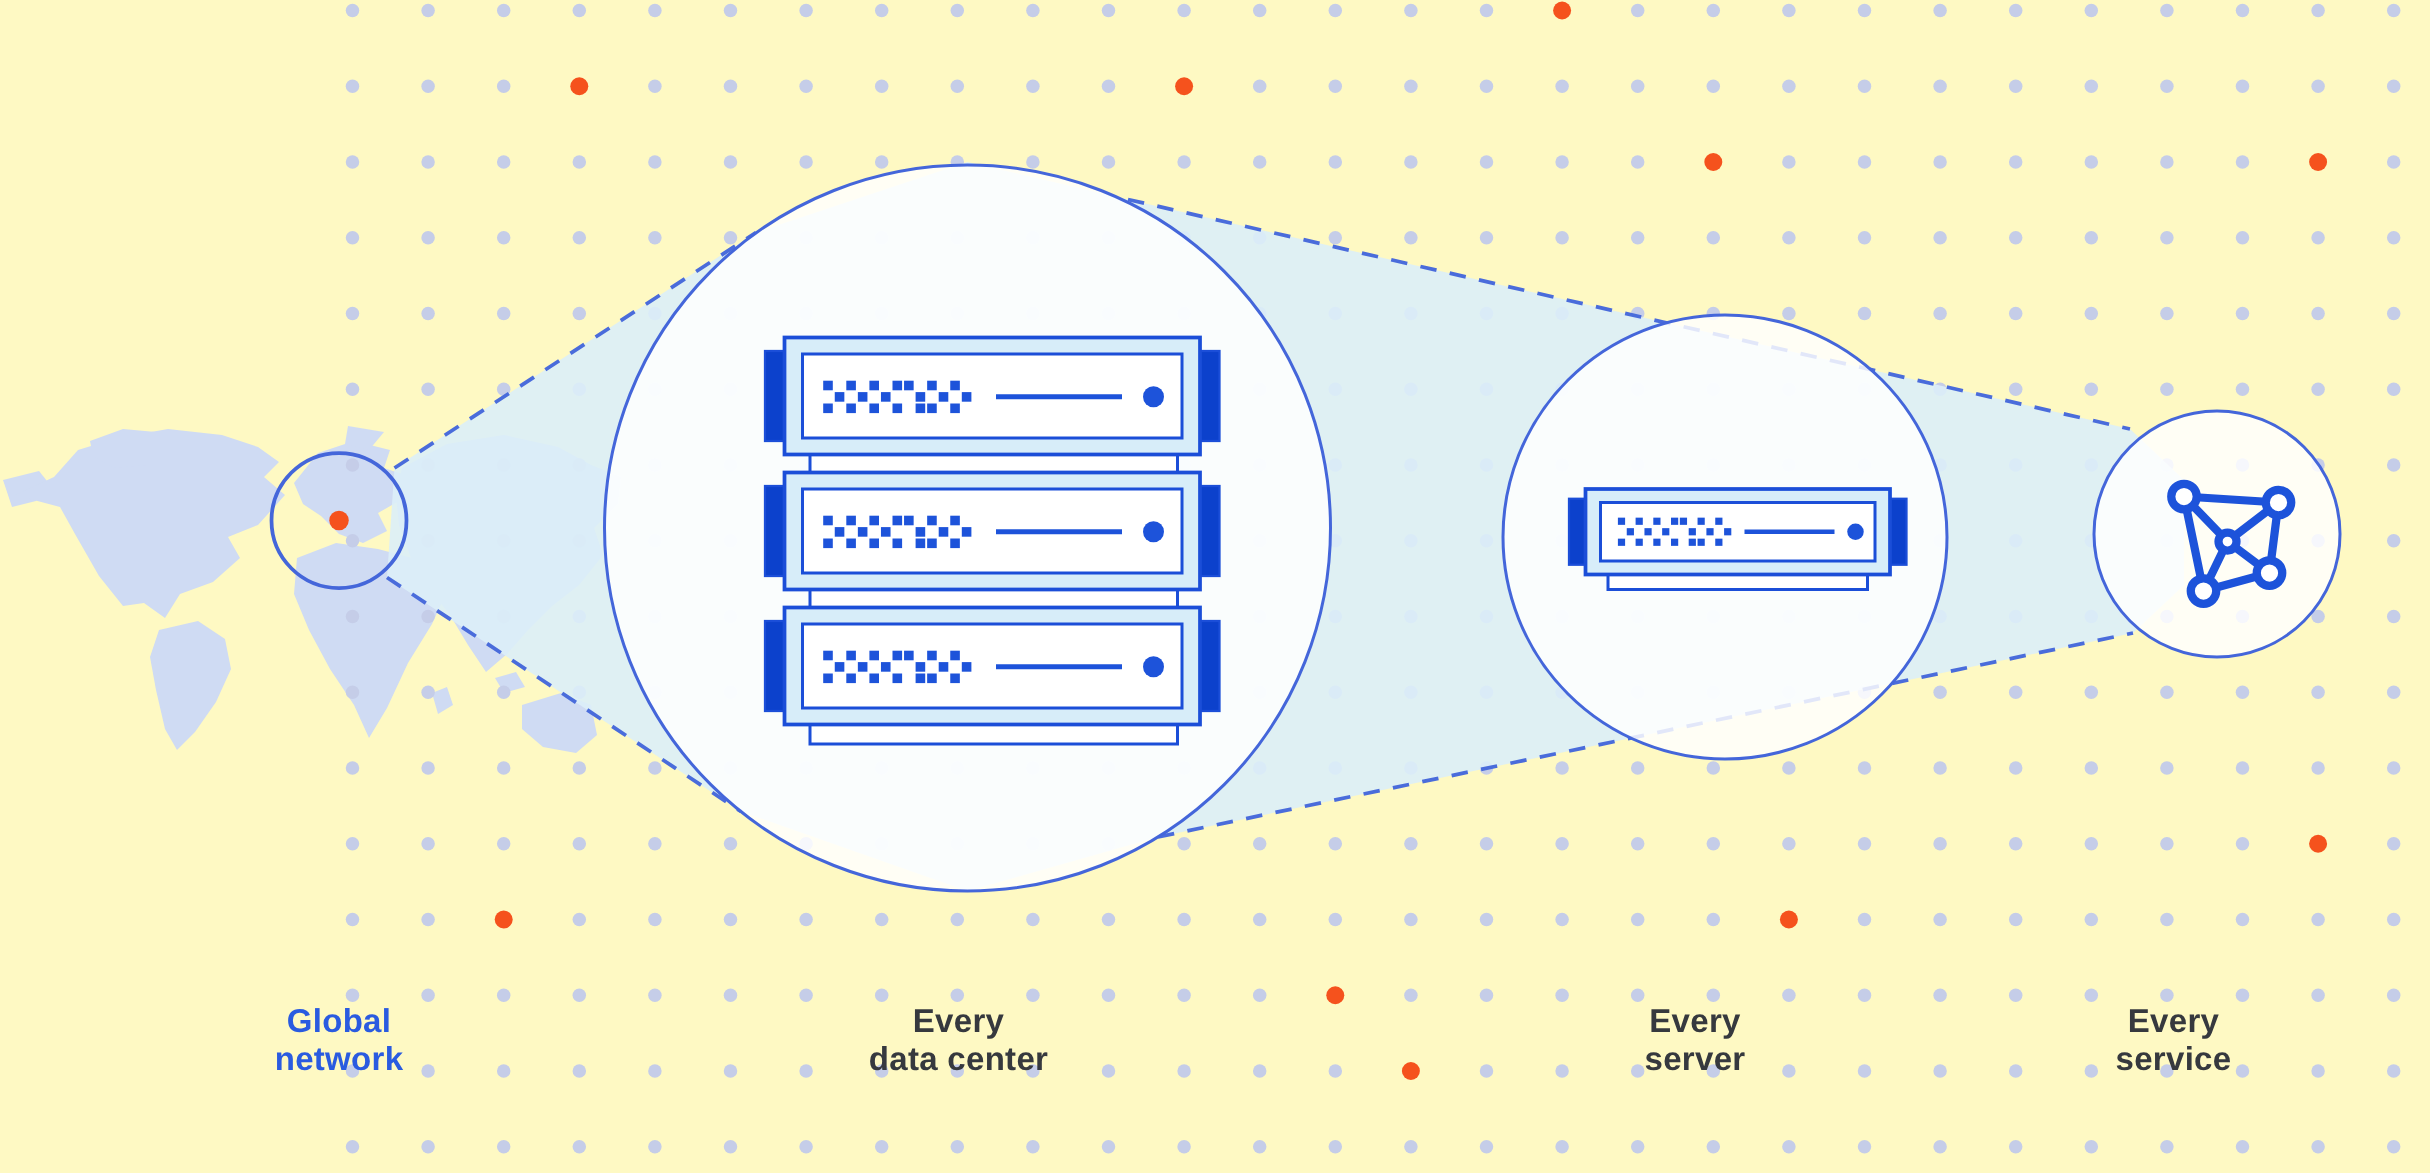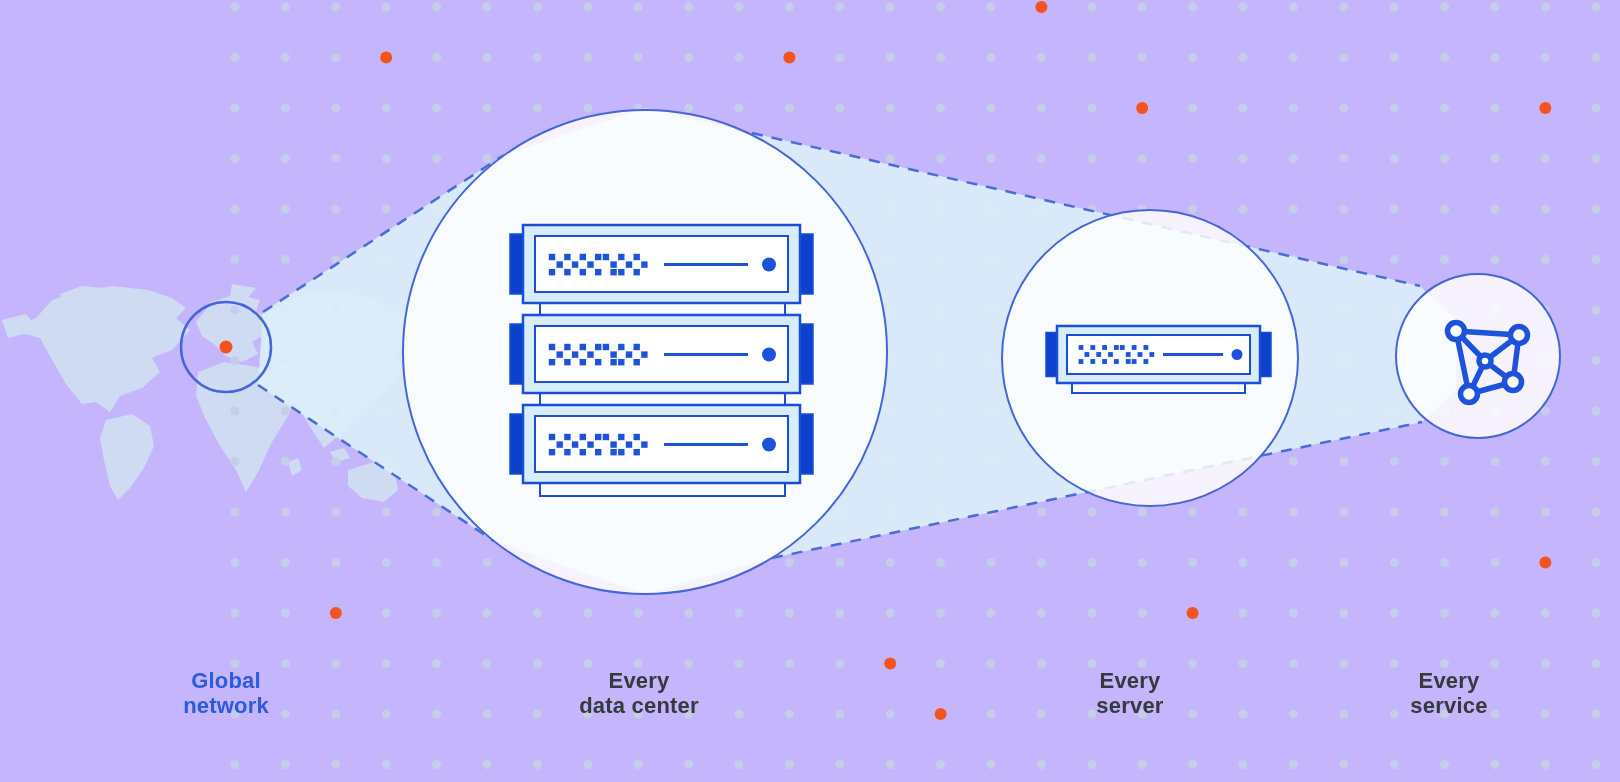--- a/index.html
+++ b/index.html
@@ -1,16 +1,16 @@
 <!DOCTYPE html>
 <html><head>
 <meta charset="utf-8">
 <style>
   html,body{margin:0;padding:0;background:#ffffff;}
-  .stage{position:relative;width:1620px;height:782px;overflow:hidden;background:#c4b5fd;
+  .stage{position:relative;width:1620px;height:782px;overflow:hidden;background:#fef9c3;
          font-family:"Liberation Sans",sans-serif;}
   .stage svg{position:absolute;left:0;top:0;}
   .label{position:absolute;transform:translateX(-50%);text-align:center;
          font:700 22px/25px "Liberation Sans",sans-serif;color:#36393e;
          white-space:pre-line;letter-spacing:0.2px;}
   #label-global{left:226px;top:668px;}
   #label-datacenter{left:639px;top:668px;}
   #label-server{left:1130px;top:668px;}
   #label-service{left:1449px;top:668px;}
 </style>

